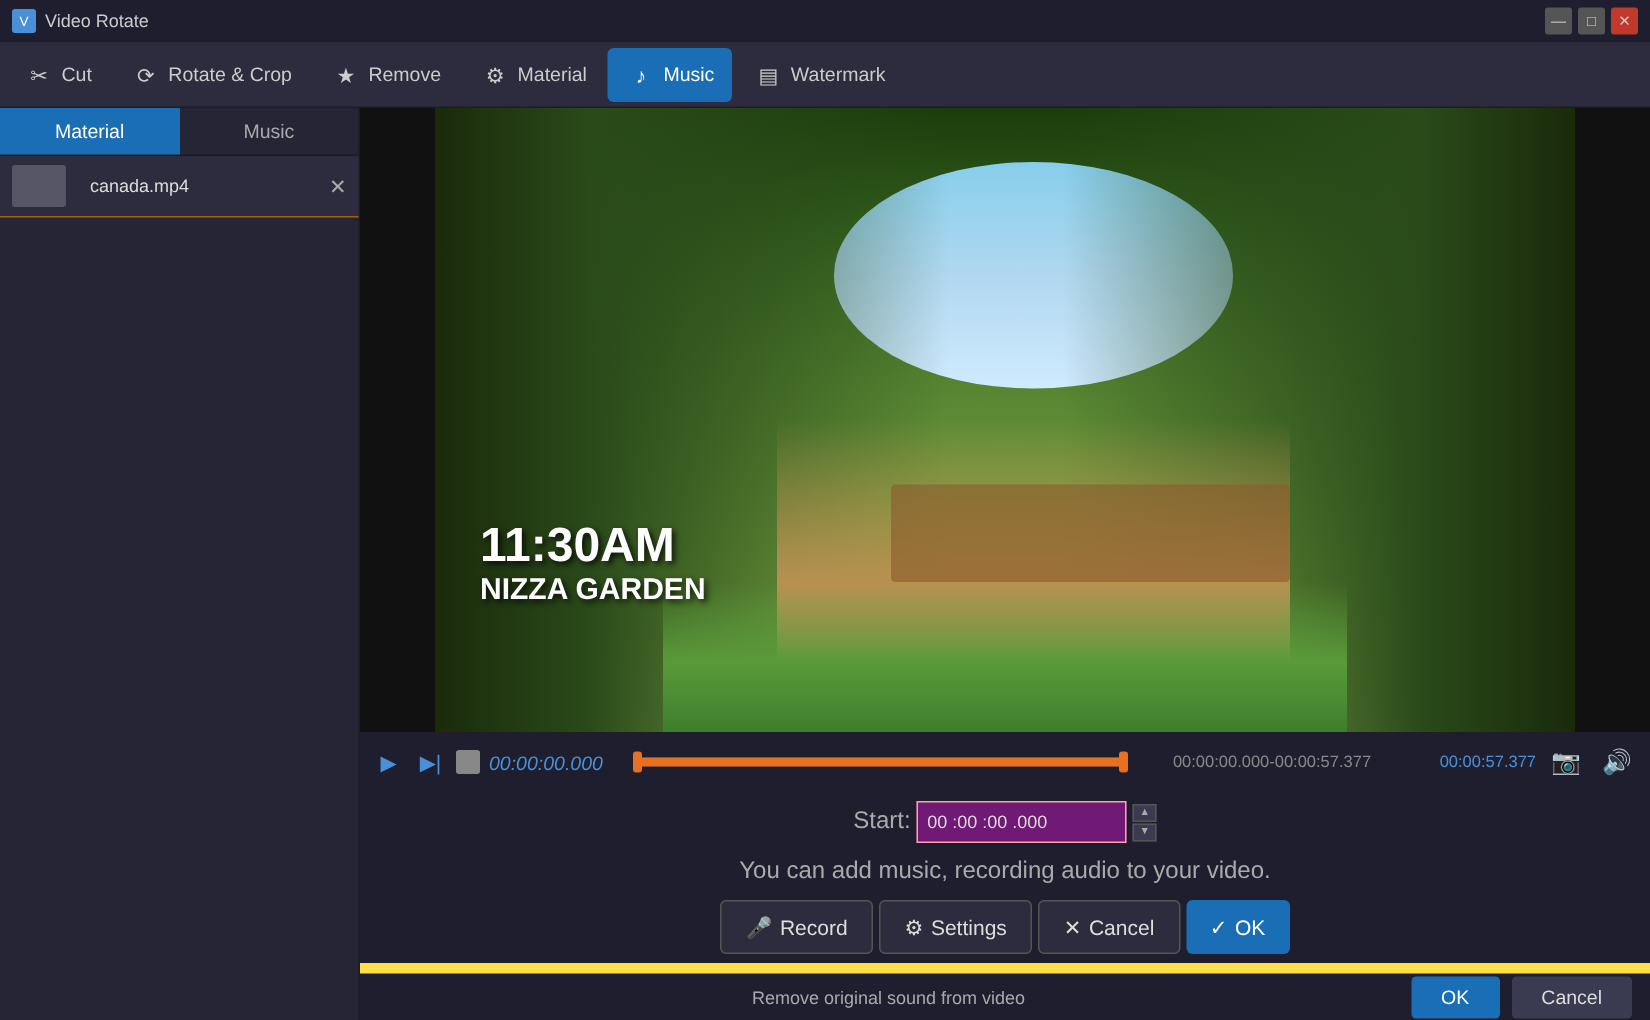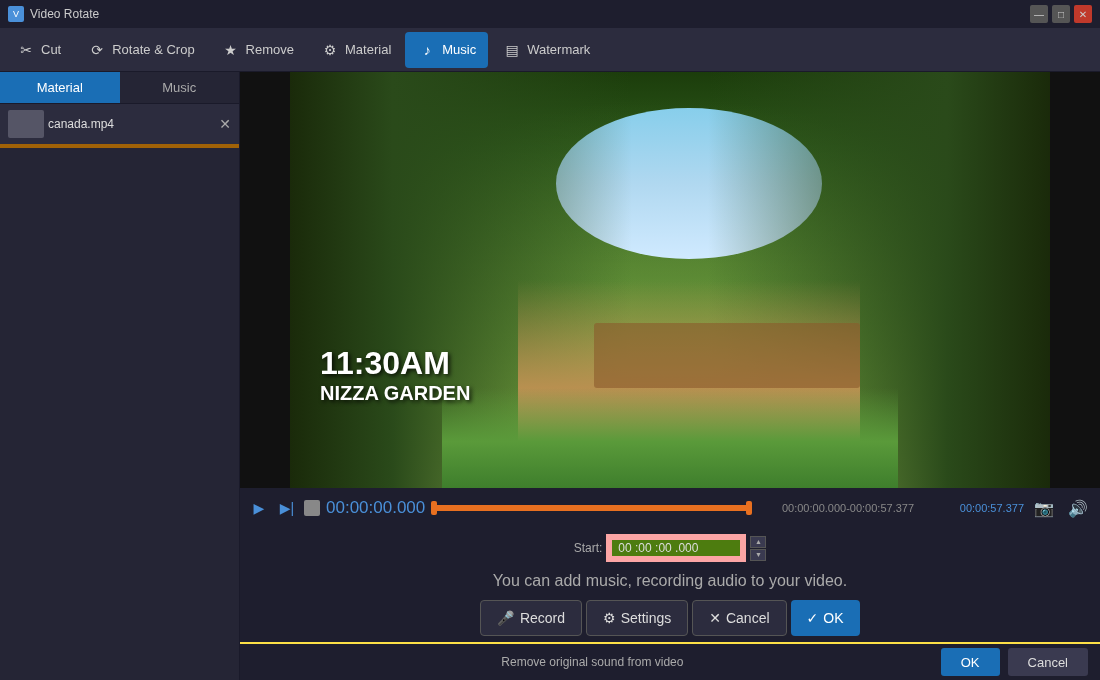--- a/index.html
+++ b/index.html
@@ -111,24 +111,24 @@
       background: transparent;
       border: none;
     }
     .left-tab.active {
       background: #1a6eb5;
       color: white;
     }
     .left-panel-file {
       display: flex;
       align-items: center;
-      gap: 4px;
+      gap: 16px;
       padding: 6px 8px;
       background: #2c2c3e;
-      border-bottom: 4px solid #a16207;
+      border-bottom: 1px solid #a16207;
     }
     .file-thumb {
       width: 36px; height: 28px;
       background: #556;
       border-radius: 2px;
       overflow: hidden;
     }
     .file-name {
       color: #ddd;
       font-size: 12px;
@@ -238,22 +238,23 @@
     }
     .stop-btn {
       width: 16px; height: 16px;
       background: #888;
       border: none;
       cursor: pointer;
       border-radius: 2px;
     }
     .time-display {
       color: #4a90d9;
-      font-size: 17px;
+      font-size: 13px;
       min-width: 90px;
+      font-style: italic;
     }
     .timeline-track {
       flex: 1;
       height: 6px;
       background: #444;
       border-radius: 3px;
       position: relative;
       cursor: pointer;
     }
     .timeline-progress {
@@ -312,25 +313,25 @@
       justify-content: center;
       gap: 10px;
     }
     .time-input-group {
       display: flex;
       align-items: center;
       gap: 4px;
     }
     .time-label {
       color: #aaa;
-      font-size: 12px;
+      font-size: 16px;
     }
     .time-input {
-      background: #4d7c0f;
-      border: 6px solid #fca5a5;
+      background: #701a75;
+      border: 1px solid #fca5a5;
       color: #ddd;
       font-size: 12px;
       padding: 3px 6px;
       width: 140px;
       height: 28px;
     }
     .time-spinner {
       display: flex;
       flex-direction: column;
       gap: 1px;
@@ -397,21 +398,21 @@
 
     
     .bottom-bar {
       background: #1e1e2e;
       height: 38px;
       display: flex;
       align-items: center;
       justify-content: flex-end;
       padding: 0 12px;
       gap: 8px;
-      border-top: 2px solid #fde047;
+      border-top: 7px solid #fde047;
     }
     .bottom-text {
       color: #aaa;
       font-size: 12px;
       flex: 1;
       text-align: center;
     }
     .bottom-btn {
       padding: 5px 20px;
       border: none;

